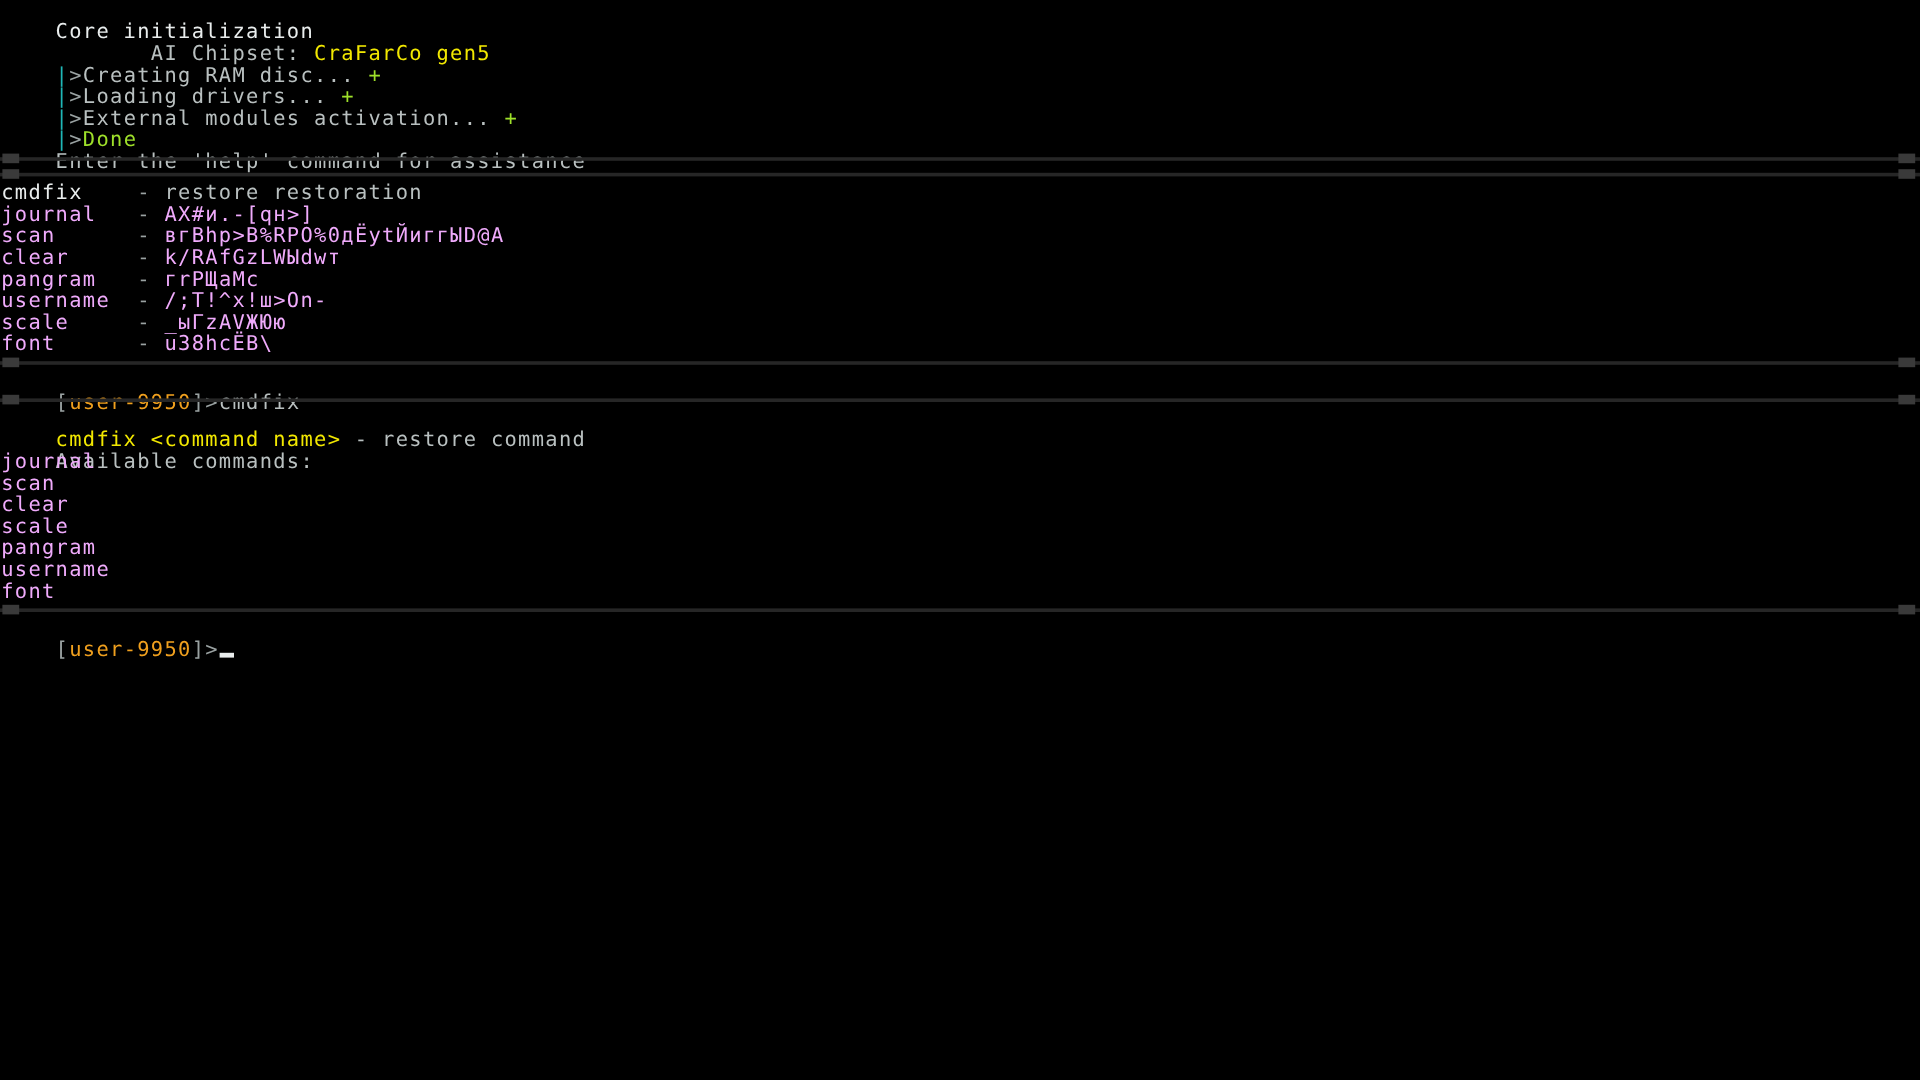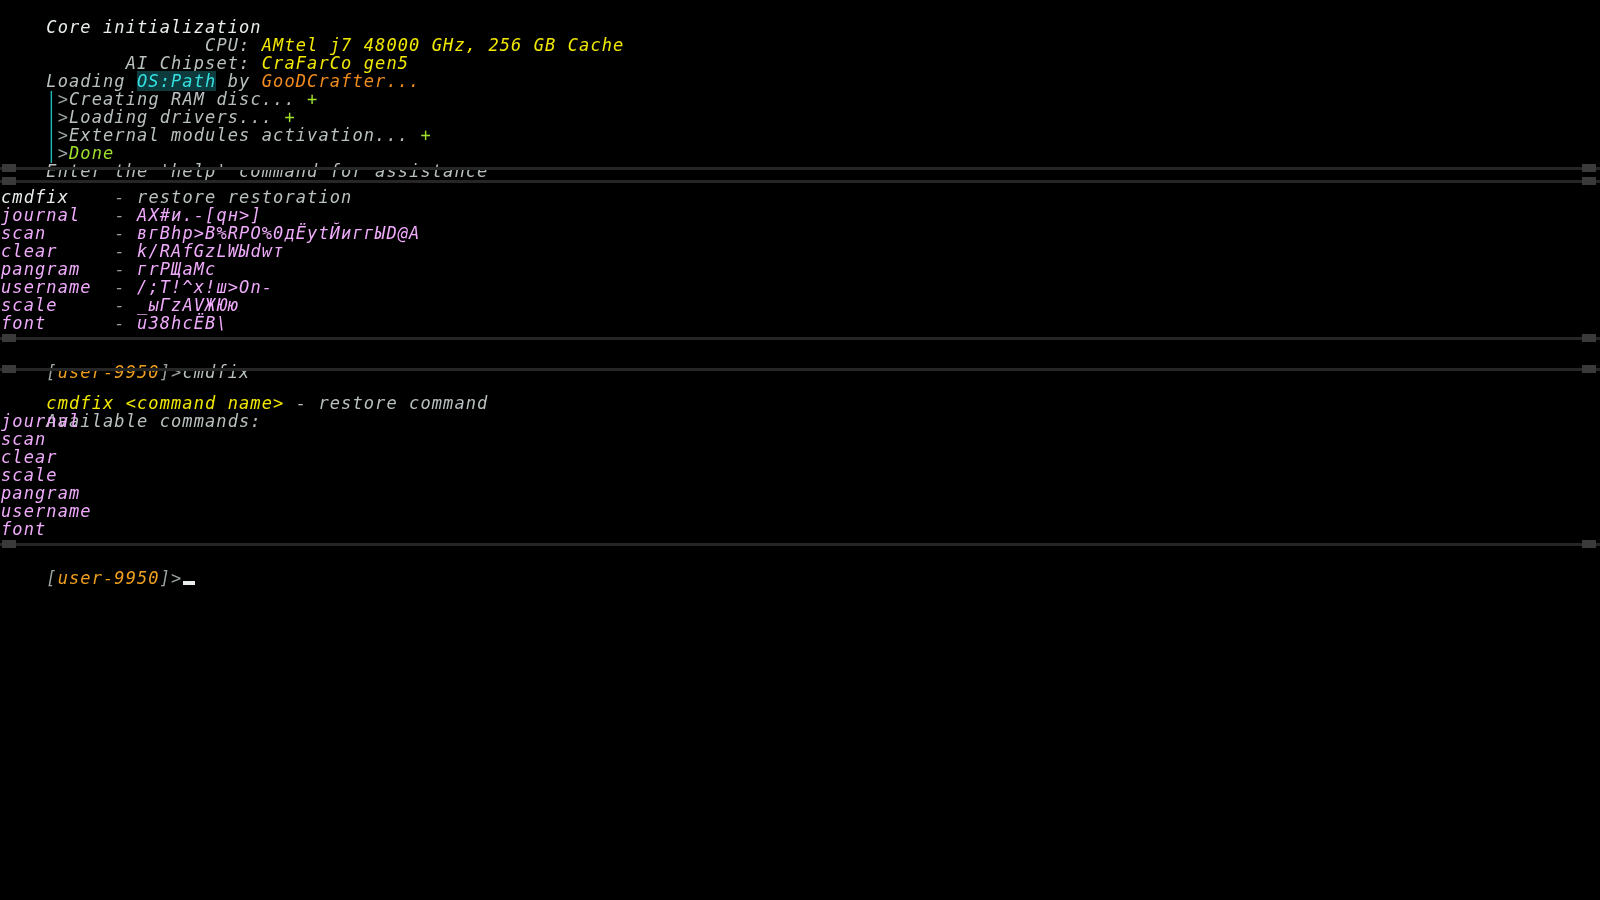--- a/index.html
+++ b/index.html
@@ -13,21 +13,20 @@
     overflow: hidden;
     font-family: "DejaVu Sans Mono", "Liberation Mono", monospace;
   }
   #terminal {
     width: 1600px;
     height: 808px;
     background: #000000;
     box-sizing: border-box;
     padding: 0;
     position: relative;
-    font-style: italic;
   }
   .line {
     font-size: 17px;
     line-height: 18px;
     letter-spacing: 1.1px;
     white-space: pre;
     height: 18px;
     padding-left: 1px;
   }
 
@@ -86,31 +85,25 @@
 </head>
 <body>
 
 <div id="terminal">
 
   <div class="line">
     <span class="c-bright">Core initialization</span>
   </div>
 
 
-  <div class="line">
-    <span class="c-label">              </span><span class="c-label">CPU:</span><span class="c-label"> </span><span class="c-value">AMtel j7 48000 GHz, 256 GB Cache</span>
-  </div>
 
   <div class="line">
     <span class="c-label">       </span><span class="c-label">AI Chipset:</span><span class="c-label"> </span><span class="c-value">CraFarCo gen5</span>
   </div>
 
-  <div class="line">
-    <span class="c-label">Loading </span><span class="c-cyanhl">OS:Path</span><span class="c-label"> by </span><span class="c-orange">GooDCrafter...</span>
-  </div>
 
   <div class="line">
     <span class="c-teal">|</span><span class="c-dim">&gt;</span><span class="c-label">Creating RAM disc... </span><span class="c-green">+</span>
   </div>
 
   <div class="line">
     <span class="c-teal">|</span><span class="c-dim">&gt;</span><span class="c-label">Loading drivers... </span><span class="c-green">+</span>
   </div>
 
   <div class="line">

